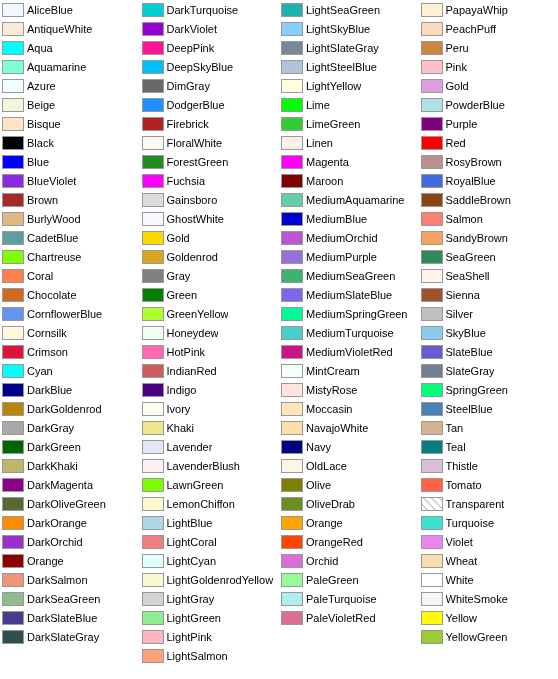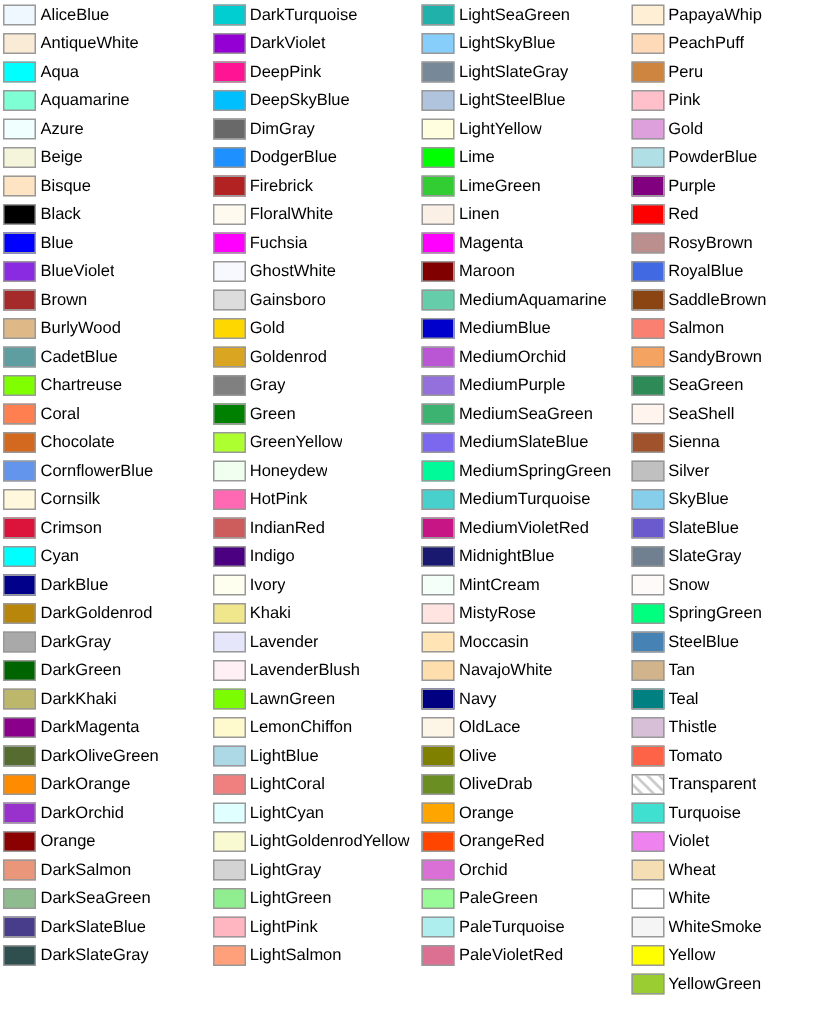--- a/index.html
+++ b/index.html
@@ -208,30 +208,34 @@
       </div>
       <div class="color-row">
         <div class="color-swatch" style="background-color: rgb(178, 34, 34);"></div>
         <span class="color-name">Firebrick</span>
       </div>
       <div class="color-row">
         <div class="color-swatch" style="background-color: rgb(255, 250, 240);"></div>
         <span class="color-name">FloralWhite</span>
       </div>
       <div class="color-row">
+        <div class="color-swatch" style="background-color: rgb(34, 139, 34);"></div>
+        <span class="color-name">ForestGreen</span>
+      </div>
+      <div class="color-row">
         <div class="color-swatch" style="background-color: rgb(255, 0, 255);"></div>
         <span class="color-name">Fuchsia</span>
       </div>
       <div class="color-row">
+        <div class="color-swatch" style="background-color: rgb(220, 220, 220);"></div>
+        <span class="color-name">Gainsboro</span>
+      </div>
+      <div class="color-row">
         <div class="color-swatch" style="background-color: rgb(248, 248, 255);"></div>
         <span class="color-name">GhostWhite</span>
-      </div>
-      <div class="color-row">
-        <div class="color-swatch" style="background-color: rgb(220, 220, 220);"></div>
-        <span class="color-name">Gainsboro</span>
       </div>
       <div class="color-row">
         <div class="color-swatch" style="background-color: rgb(255, 215, 0);"></div>
         <span class="color-name">Gold</span>
       </div>
       <div class="color-row">
         <div class="color-swatch" style="background-color: rgb(218, 165, 32);"></div>
         <span class="color-name">Goldenrod</span>
       </div>
       <div class="color-row">
@@ -391,24 +395,20 @@
       </div>
       <div class="color-row">
         <div class="color-swatch" style="background-color: rgb(72, 209, 204);"></div>
         <span class="color-name">MediumTurquoise</span>
       </div>
       <div class="color-row">
         <div class="color-swatch" style="background-color: rgb(199, 21, 133);"></div>
         <span class="color-name">MediumVioletRed</span>
       </div>
       <div class="color-row">
-        <div class="color-swatch" style="background-color: rgb(25, 25, 112);"></div>
-        <span class="color-name">MidnightBlue</span>
-      </div>
-      <div class="color-row">
         <div class="color-swatch" style="background-color: rgb(245, 255, 250);"></div>
         <span class="color-name">MintCream</span>
       </div>
       <div class="color-row">
         <div class="color-swatch" style="background-color: rgb(255, 228, 225);"></div>
         <span class="color-name">MistyRose</span>
       </div>
       <div class="color-row">
         <div class="color-swatch" style="background-color: rgb(255, 228, 181);"></div>
         <span class="color-name">Moccasin</span>
@@ -532,24 +532,20 @@
         <div class="color-swatch" style="background-color: rgb(135, 206, 235);"></div>
         <span class="color-name">SkyBlue</span>
       </div>
       <div class="color-row">
         <div class="color-swatch" style="background-color: rgb(106, 90, 205);"></div>
         <span class="color-name">SlateBlue</span>
       </div>
       <div class="color-row">
         <div class="color-swatch" style="background-color: rgb(112, 128, 144);"></div>
         <span class="color-name">SlateGray</span>
-      </div>
-      <div class="color-row">
-        <div class="color-swatch" style="background-color: rgb(255, 250, 250);"></div>
-        <span class="color-name">Snow</span>
       </div>
       <div class="color-row">
         <div class="color-swatch" style="background-color: rgb(0, 255, 127);"></div>
         <span class="color-name">SpringGreen</span>
       </div>
       <div class="color-row">
         <div class="color-swatch" style="background-color: rgb(70, 130, 180);"></div>
         <span class="color-name">SteelBlue</span>
       </div>
       <div class="color-row">

